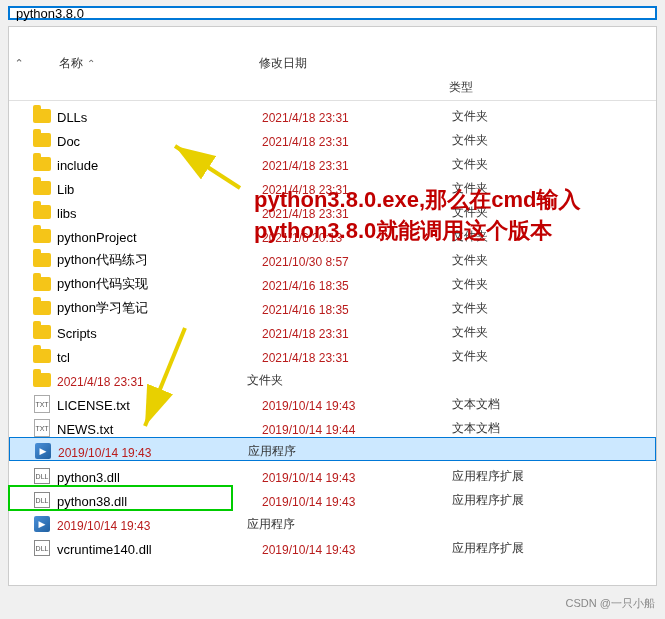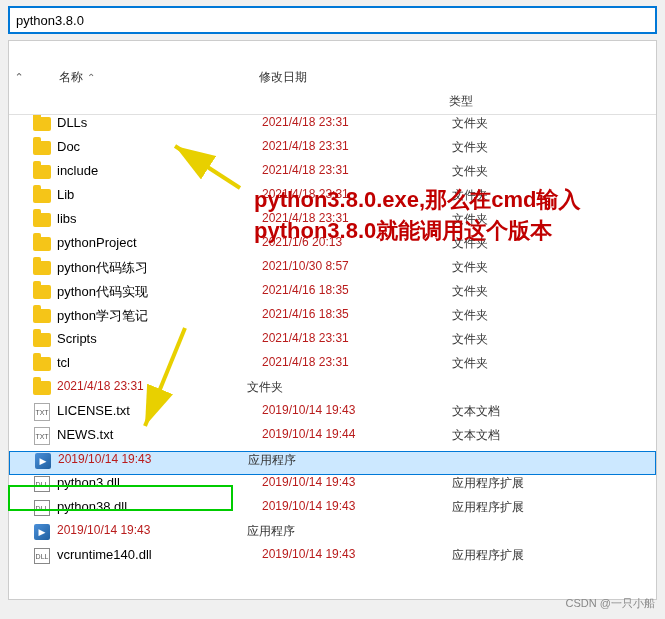--- a/index.html
+++ b/index.html
@@ -12,21 +12,21 @@
       overflow: hidden;
     }
 
     .address-bar {
       display: flex;
       align-items: center;
       background: white;
       border: 2px solid #0078d7;
       margin: 6px 8px;
       padding: 2px 6px;
-      height: 28px;
+      height: 14px;
     }
 
     .address-bar-text {
       font-size: 13px;
       color: #000;
     }
 
     .file-explorer {
       margin: 0 8px;
       background: white;
@@ -73,21 +73,21 @@
     }
 
     .file-list {
       list-style: none;
       overflow-y: auto;
       height: calc(100% - 30px);
     }
 
     .file-row {
       display: flex;
-      align-items: flex-start;
+      align-items: flex-end;
       height: 24px;
       padding: 0 4px;
       cursor: default;
     }
 
     .file-row.selected {
       background: #cce8ff;
       border: 1px solid #0078d7;
     }
 

